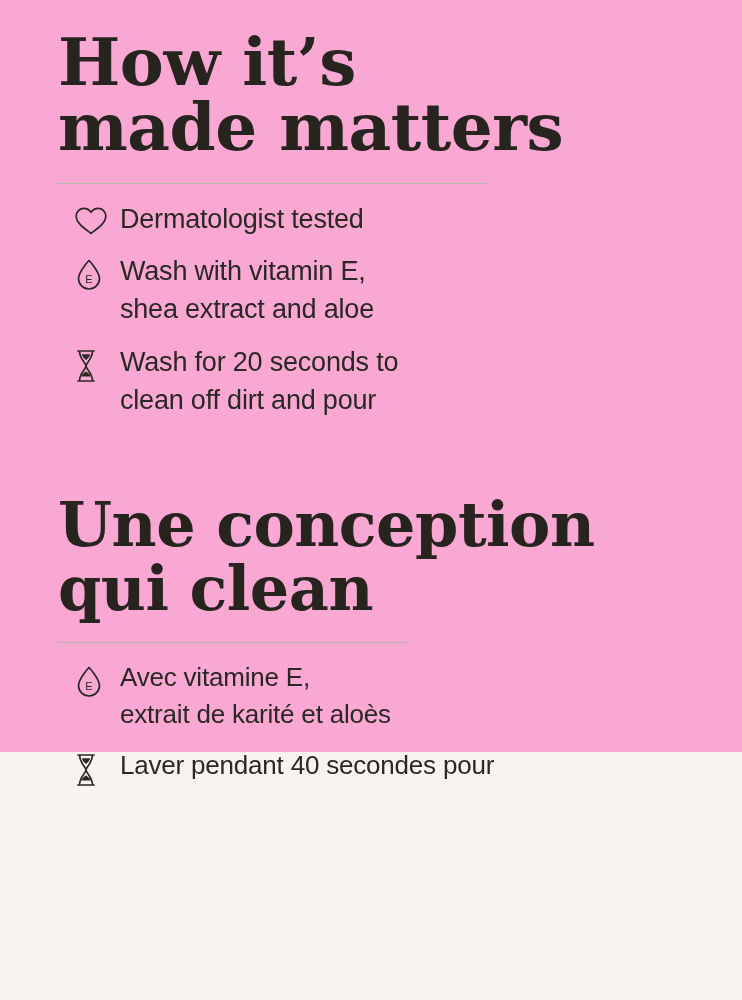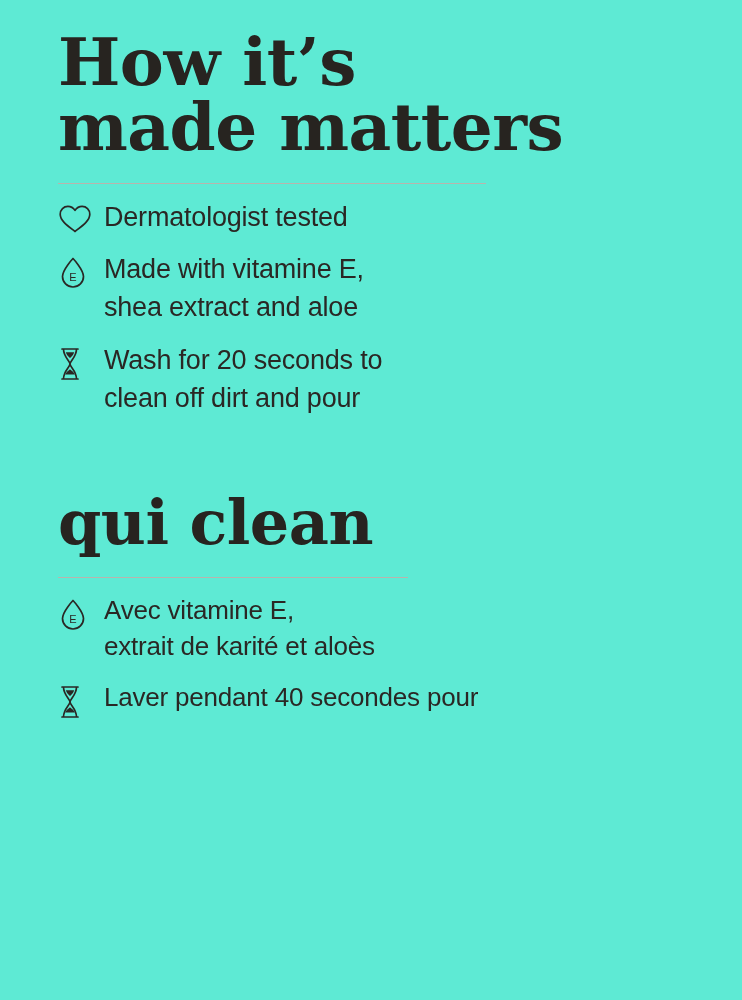--- a/index.html
+++ b/index.html
@@ -9,24 +9,24 @@
   body {
     width: 742px;
     height: 1000px;
     background: #f7f4ef;
     font-family: "Liberation Sans", sans-serif;
     color: #2a2724;
     overflow: hidden;
   }
   .page {
     width: 742px;
-    height: 1000px;
+    height: 752px;
     box-sizing: border-box;
     padding: 30px 58px 0 58px;
-    background: #5eead4;
+    background: #f9a8d4;
   }
   .section {
     margin: 0;
   }
   .section.second {
     margin-top: 74px;
   }
   .headline {
     font-family: "DejaVu Serif", "Liberation Serif", serif;
     font-weight: bold;
@@ -50,21 +50,21 @@
     margin-top: 22px;
     margin-bottom: 12px;
   }
   .section.first .rule {
     width: 428px;
   }
   .section.second .rule {
     width: 350px;
   }
   .list {
-    margin: 0;
+    margin: 16px;
     padding: 0;
     list-style: none;
   }
   .item {
     display: flex;
     align-items: flex-start;
     margin-top: 14px;
   }
   .icon-wrap {
     width: 46px;
@@ -116,21 +116,21 @@
       </li>
 
       <li class="item">
         <span class="icon-wrap">
           <svg width="30" height="34" viewBox="0 0 30 34">
             <path d="M15 2.5 C15 2.5 25.5 13.5 25.5 20.6 C25.5 26.4 20.8 31 15 31 C9.2 31 4.5 26.4 4.5 20.6 C4.5 13.5 15 2.5 15 2.5 Z" fill="none" stroke="#2a2724" stroke-width="1.7" stroke-linejoin="round"></path>
             <text x="15" y="25" text-anchor="middle" font-family="Liberation Sans, sans-serif" font-size="11" fill="#2a2724">E</text>
           </svg>
         </span>
         <span class="item-text">
-          <span class="tline">Made with vitamine E,</span>
+          <span class="tline">Wash with vitamin E,</span>
           <span class="tline">shea extract and aloe</span>
         </span>
       </li>
 
       <li class="item">
         <span class="icon-wrap">
           <svg width="24" height="34" viewBox="0 0 24 34">
             <path d="M4 2 H20 M4 32 H20" stroke="#2a2724" stroke-width="1.7" stroke-linecap="round" fill="none"></path>
             <path d="M5.5 2 C5.5 10 12 14 12 17 C12 20 5.5 24 5.5 32" stroke="#2a2724" stroke-width="1.7" fill="none"></path>
             <path d="M18.5 2 C18.5 10 12 14 12 17 C12 20 18.5 24 18.5 32" stroke="#2a2724" stroke-width="1.7" fill="none"></path>
@@ -142,20 +142,21 @@
           <span class="tline">Wash for 20 seconds to</span>
           <span class="tline">clean off dirt and pour</span>
         </span>
       </li>
 
     </ul>
   </div>
 
   <div class="section second">
     <div class="headline">
+      <span class="line">Une conception</span>
       <span class="line">qui clean</span>
     </div>
     <div class="rule"></div>
     <ul class="list">
 
 
       <li class="item">
         <span class="icon-wrap">
           <svg width="30" height="34" viewBox="0 0 30 34">
             <path d="M15 2.5 C15 2.5 25.5 13.5 25.5 20.6 C25.5 26.4 20.8 31 15 31 C9.2 31 4.5 26.4 4.5 20.6 C4.5 13.5 15 2.5 15 2.5 Z" fill="none" stroke="#2a2724" stroke-width="1.7" stroke-linejoin="round"></path>

